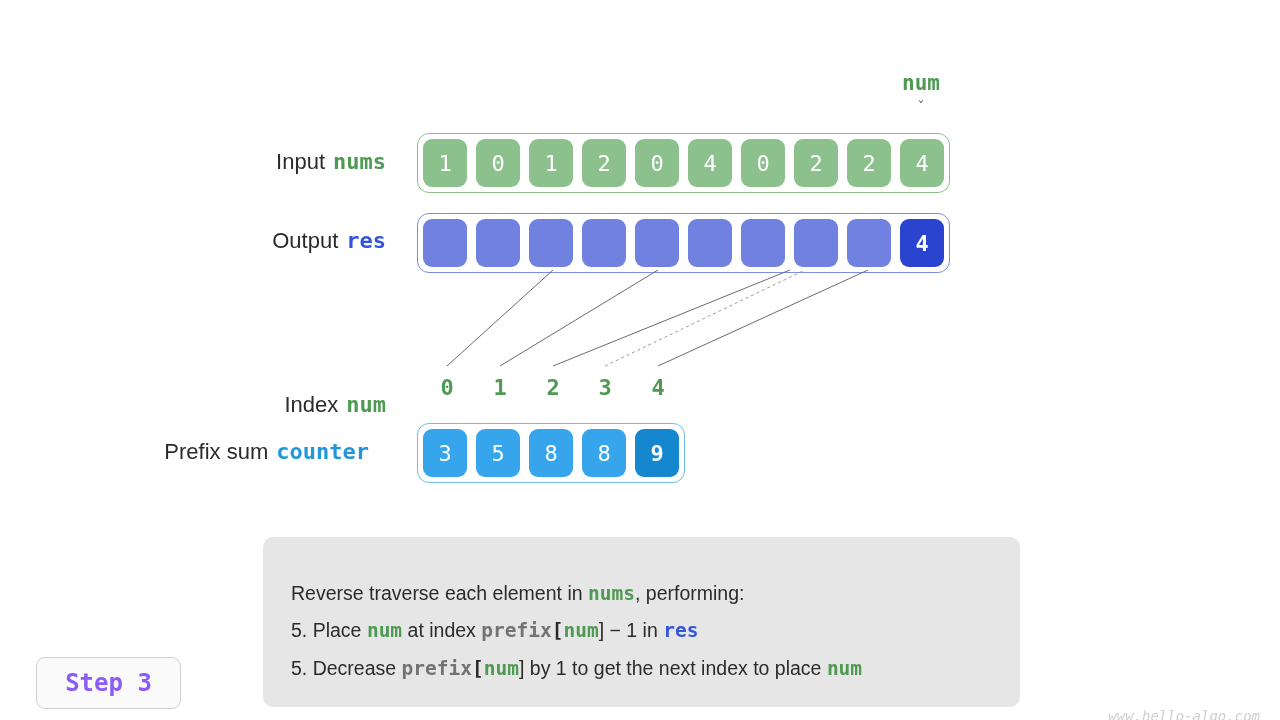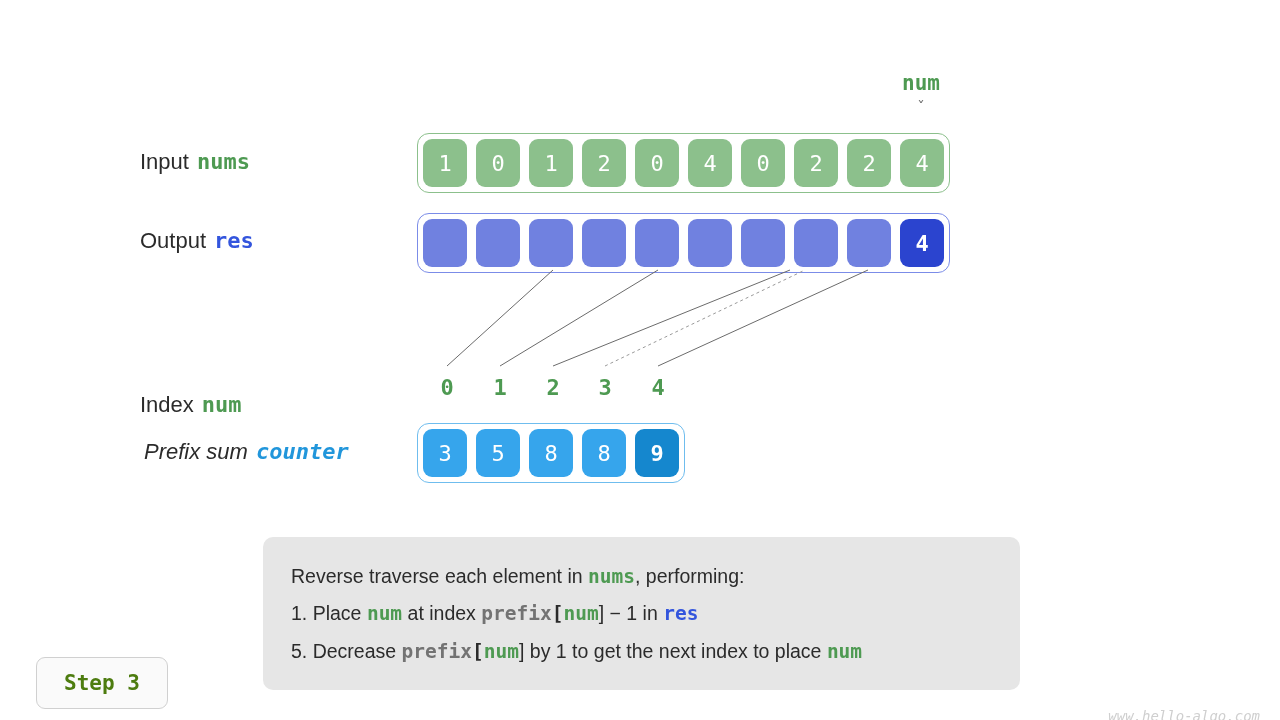--- a/index.html
+++ b/index.html
@@ -13,20 +13,21 @@
     height: 720px;
     background: #ffffff;
     font-family: "Liberation Sans", sans-serif;
     overflow: hidden;
     margin-top: 16px;
   }
 
   
   .row-label {
     position: absolute;
+    text-align: right;
     font-size: 22px;
     color: #2b2b2b;
     white-space: nowrap;
     line-height: 1;
   }
   .row-label .var {
     font-family: "DejaVu Sans Mono", monospace;
     font-weight: bold;
     margin-left: 8px;
   }
@@ -108,50 +109,50 @@
 
   
   #caption {
     position: absolute;
     left: 263px;
     top: 521px;
     width: 757px;
     box-sizing: border-box;
     background: #e6e6e6;
     border-radius: 10px;
-    padding: 21px 28px 20px 28px;
+    padding: 38px 28px 20px 28px;
     font-size: 19.5px;
     color: #2b2b2b;
   }
   #caption .line { line-height: 1.92; white-space: nowrap; }
   #caption .mono {
     font-family: "DejaVu Sans Mono", monospace;
     font-weight: bold;
   }
   .t-green { color: #4e9a52; }
   .t-blue  { color: #737373; }
   .t-res   { color: #3355dd; }
 
   
   #step-badge {
     position: absolute;
     left: 36px;
     top: 641px;
-    width: 132px;
+    width: 145px;
     height: 52px;
     border: 1.5px solid #d0d0d0;
     border-radius: 9px;
     background: #fafafa;
     display: flex;
     align-items: center;
     justify-content: center;
     font-family: "DejaVu Sans Mono", monospace;
     font-weight: bold;
-    font-size: 21px;
-    color: #4d7c0f;
+    font-size: 24px;
+    color: #8b5cf6;
     box-sizing: border-box;
   }
 
   
   #watermark {
     position: absolute;
     right: 20px;
     bottom: 12px;
     font-family: "DejaVu Sans Mono", monospace;
     font-size: 14px;
@@ -211,34 +212,34 @@
 
   <div class="row-label" style="left:140px; top:378px; width:246px;">
     <span>Index</span><span class="var var-green">num</span>
   </div>
   <div class="index-num" style="left:425px; top:361px;">0</div>
   <div class="index-num" style="left:478px; top:361px;">1</div>
   <div class="index-num" style="left:531px; top:361px;">2</div>
   <div class="index-num" style="left:583px; top:361px;">3</div>
   <div class="index-num" style="left:636px; top:361px;">4</div>
 
-  <div class="row-label" style="left:144px; top:425px; width:246px;font-style:italic;">
+  <div class="row-label" style="left:123px; top:425px; width:246px;">
     <span>Prefix sum</span><span class="var var-cyan">counter</span>
   </div>
   <div class="array cyan" style="left:417px; top:407px;">
     <div class="cell cyan">3</div>
     <div class="cell cyan">5</div>
     <div class="cell cyan">8</div>
     <div class="cell cyan">8</div>
     <div class="cell cyan-hl">9</div>
   </div>
 
   <div id="caption">
     <div class="line"><span>Reverse traverse each element in </span><span class="mono t-green">nums</span><span>, performing:</span></div>
-    <div class="line"><span>1. Place </span><span class="mono t-green">num</span><span> at index </span><span class="mono t-blue">prefix</span><span class="mono">[</span><span class="mono t-green">num</span><span>] − 1 in </span><span class="mono t-res">res</span></div>
+    <div class="line"><span>5. Place </span><span class="mono t-green">num</span><span> at index </span><span class="mono t-blue">prefix</span><span class="mono">[</span><span class="mono t-green">num</span><span>] − 1 in </span><span class="mono t-res">res</span></div>
     <div class="line"><span>5. Decrease </span><span class="mono t-blue">prefix</span><span class="mono">[</span><span class="mono t-green">num</span><span>] by 1 to get the next index to place </span><span class="mono t-green">num</span></div>
   </div>
 
   <div id="step-badge">Step 3</div>
 
   <div id="watermark">www.hello-algo.com</div>
 
 </div>
 
 </body></html>

